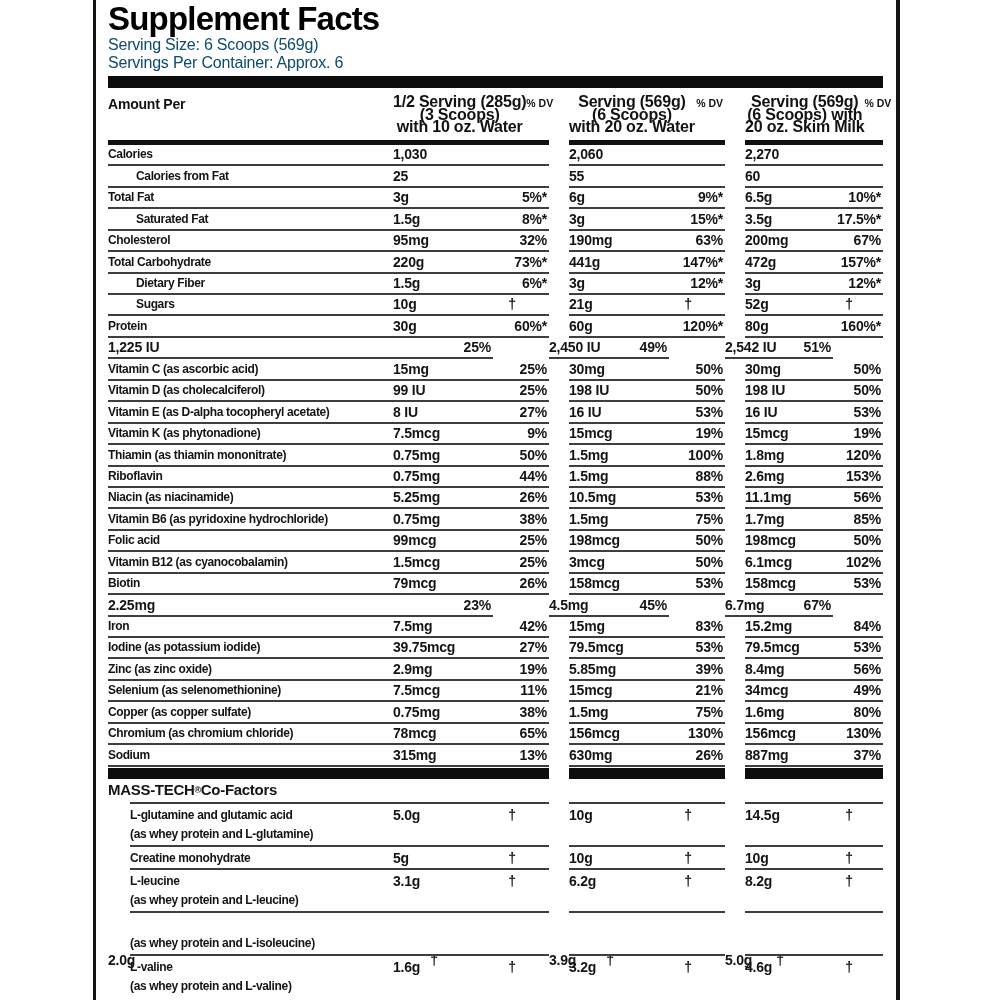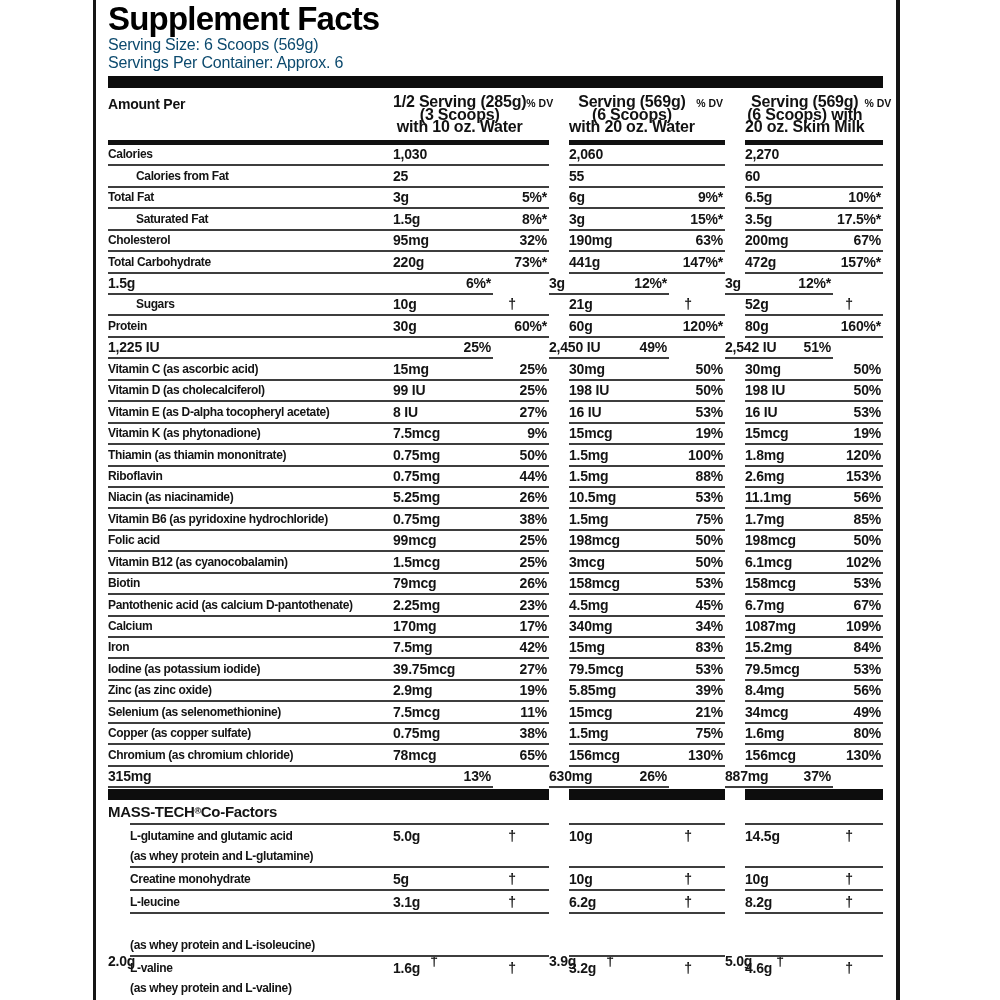--- a/index.html
+++ b/index.html
@@ -175,20 +175,21 @@
         <div class="c amt">220g</div>
         <div class="c dv">73%*</div>
         <div class="gapc"></div>
         <div class="c amt">441g</div>
         <div class="c dv">147%*</div>
         <div class="gapc"></div>
         <div class="c amt">472g</div>
         <div class="c dv">157%*</div>
       </div>
       <div class="grid row">
+        <div class="c lab ind">Dietary Fiber</div>
         <div class="c amt">1.5g</div>
         <div class="c dv">6%*</div>
         <div class="gapc"></div>
         <div class="c amt">3g</div>
         <div class="c dv">12%*</div>
         <div class="gapc"></div>
         <div class="c amt">3g</div>
         <div class="c dv">12%*</div>
       </div>
       <div class="grid row">
@@ -338,40 +339,28 @@
         <div class="c amt">79mcg</div>
         <div class="c dv">26%</div>
         <div class="gapc"></div>
         <div class="c amt">158mcg</div>
         <div class="c dv">53%</div>
         <div class="gapc"></div>
         <div class="c amt">158mcg</div>
         <div class="c dv">53%</div>
       </div>
       <div class="grid row">
-        <div class="c lab">Pantothenic acid (as calcium D-pantothenate)</div>
         <div class="c amt">2.25mg</div>
         <div class="c dv">23%</div>
         <div class="gapc"></div>
         <div class="c amt">4.5mg</div>
         <div class="c dv">45%</div>
         <div class="gapc"></div>
         <div class="c amt">6.7mg</div>
         <div class="c dv">67%</div>
-      </div>
-      <div class="grid row">
-        <div class="c lab">Calcium</div>
-        <div class="c amt">170mg</div>
-        <div class="c dv">17%</div>
-        <div class="gapc"></div>
-        <div class="c amt">340mg</div>
-        <div class="c dv">34%</div>
-        <div class="gapc"></div>
-        <div class="c amt">1087mg</div>
-        <div class="c dv">109%</div>
       </div>
       <div class="grid row">
         <div class="c lab">Iron</div>
         <div class="c amt">7.5mg</div>
         <div class="c dv">42%</div>
         <div class="gapc"></div>
         <div class="c amt">15mg</div>
         <div class="c dv">83%</div>
         <div class="gapc"></div>
         <div class="c amt">15.2mg</div>
@@ -426,20 +415,21 @@
         <div class="c amt">78mcg</div>
         <div class="c dv">65%</div>
         <div class="gapc"></div>
         <div class="c amt">156mcg</div>
         <div class="c dv">130%</div>
         <div class="gapc"></div>
         <div class="c amt">156mcg</div>
         <div class="c dv">130%</div>
       </div>
       <div class="grid row">
+        <div class="c lab">Sodium</div>
         <div class="c amt">315mg</div>
         <div class="c dv">13%</div>
         <div class="gapc"></div>
         <div class="c amt">630mg</div>
         <div class="c dv">26%</div>
         <div class="gapc"></div>
         <div class="c amt">887mg</div>
         <div class="c dv">37%</div>
       </div>
     </div>
@@ -516,20 +506,23 @@
           <div class="c lab">L-leucine</div>
           <div class="c amt nb" style="border-bottom: none;">3.1g</div>
           <div class="c dv dagger" style="border-bottom: none;">†</div>
           <div class="gapc"></div>
           <div class="c amt nb" style="border-bottom: none;">6.2g</div>
           <div class="c dv dagger" style="border-bottom: none;">†</div>
           <div class="gapc"></div>
           <div class="c amt nb" style="border-bottom: none;">8.2g</div>
           <div class="c dv dagger" style="border-bottom: none;">†</div>
         </div>
+        <div class="grid sub">
+          <div class="c lab">(as whey protein and L-leucine)</div>
+        </div>
         <div class="grid linesrow">
           <div class="seg labseg"></div>
           <div class="seg" style="grid-column: 2 / span 2;"></div>
           <div class="gapc"></div>
           <div class="seg" style="grid-column: 5 / span 2;"></div>
           <div class="gapc"></div>
           <div class="seg" style="grid-column: 8 / span 2;"></div>
         </div>
       </div>
       <div class="cofrow">

